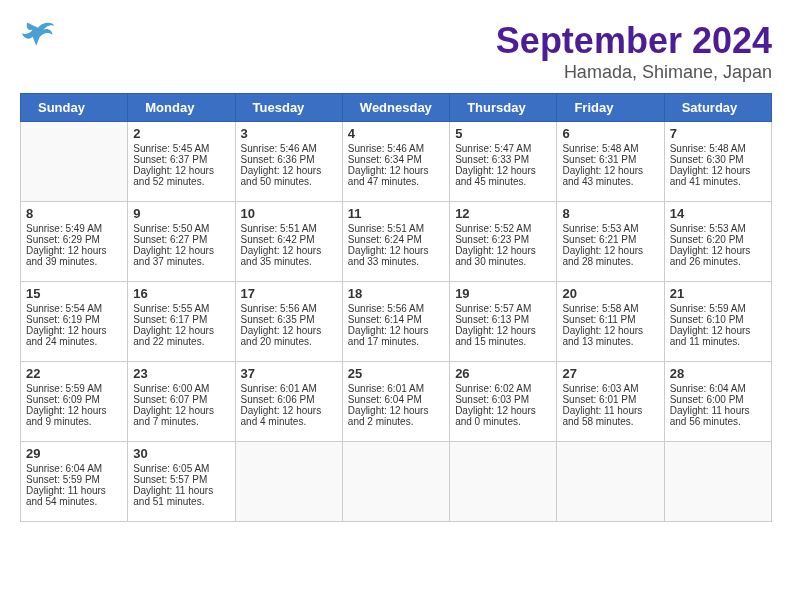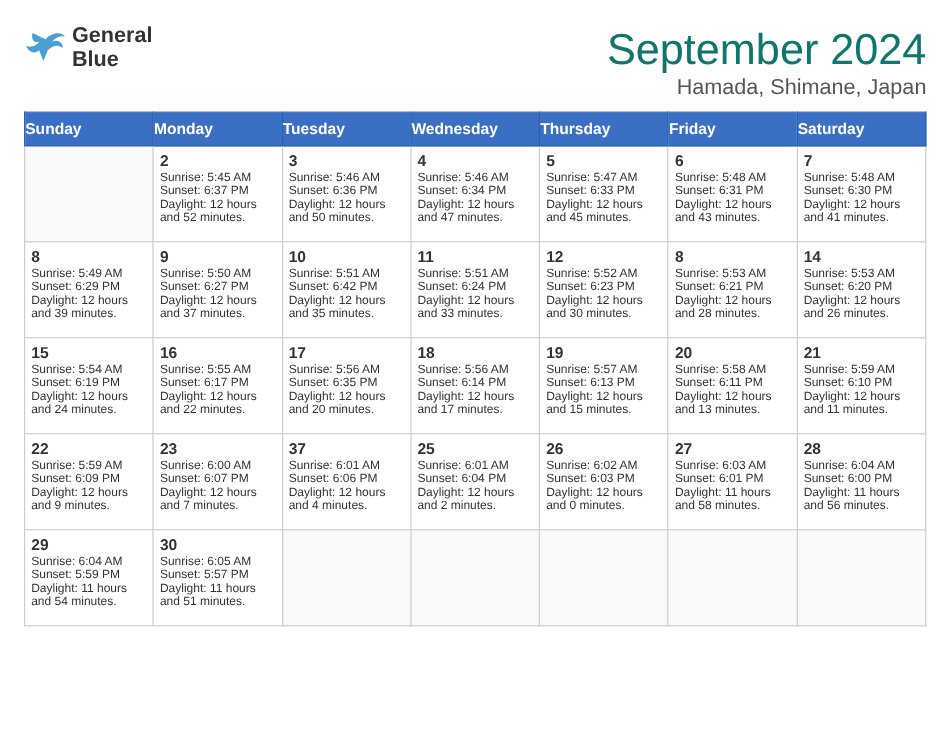--- a/index.html
+++ b/index.html
@@ -32,37 +32,37 @@
     }
     .logo-bird {
       width: 36px;
       height: 30px;
     }
     .title-block {
       text-align: right;
     }
     .month-title {
       font-size: 36px;
-      font-weight: normal;
-      color: #0f766e;
+      font-weight: bold;
+      color: #4c1d95;
     }
     .location-title {
       font-size: 18px;
       color: #555;
     }
     table {
       width: 100%;
       border-collapse: collapse;
     }
     thead th {
       background-color: #3a6fc4;
       color: white;
       font-size: 13px;
       font-weight: bold;
-      padding: 6px 0;
+      padding: 6px 17px;
       text-align: left;
       border: 1px solid #2a5fb4;
     }
     tbody td {
       vertical-align: top;
       border: 1px solid #ccc;
       padding: 4px 5px;
       font-size: 10px;
       color: #333;
       height: 80px;
@@ -79,24 +79,20 @@
     }
   </style>
 </head>
 <body>
 
 <div class="header">
   <div class="logo">
     <svg class="logo-bird" viewBox="0 0 40 32" xmlns="http://www.w3.org/2000/svg">
       <path d="M20 8 C24 2, 36 0, 38 6 C36 4, 30 5, 26 10 C30 8, 36 10, 36 16 C32 12, 26 14, 22 18 L18 28 L14 18 C10 22, 4 20, 2 14 C6 16, 12 14, 14 10 C10 12, 6 8, 8 2 C12 4, 16 6, 20 8Z" fill="#4a9fd4"></path>
     </svg>
-    <div class="logo-text">
-      <span>General</span>
-      <span>Blue</span>
-    </div>
   </div>
   <div class="title-block">
     <div class="month-title">September 2024</div>
     <div class="location-title">Hamada, Shimane, Japan</div>
   </div>
 </div>
 
 <table>
   <thead>
     <tr>

